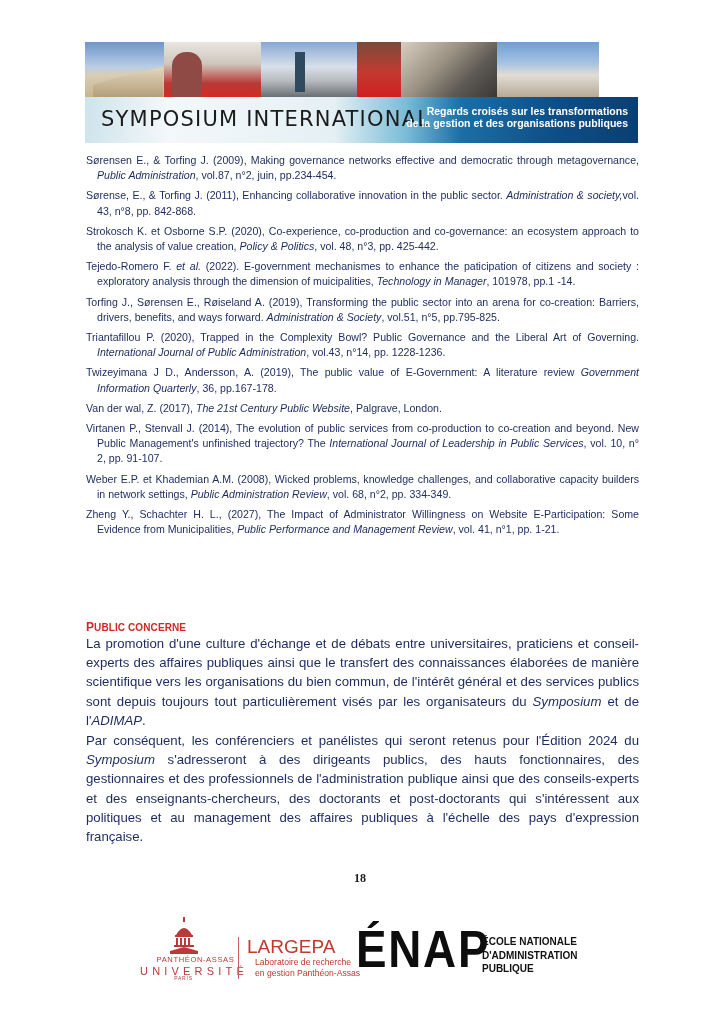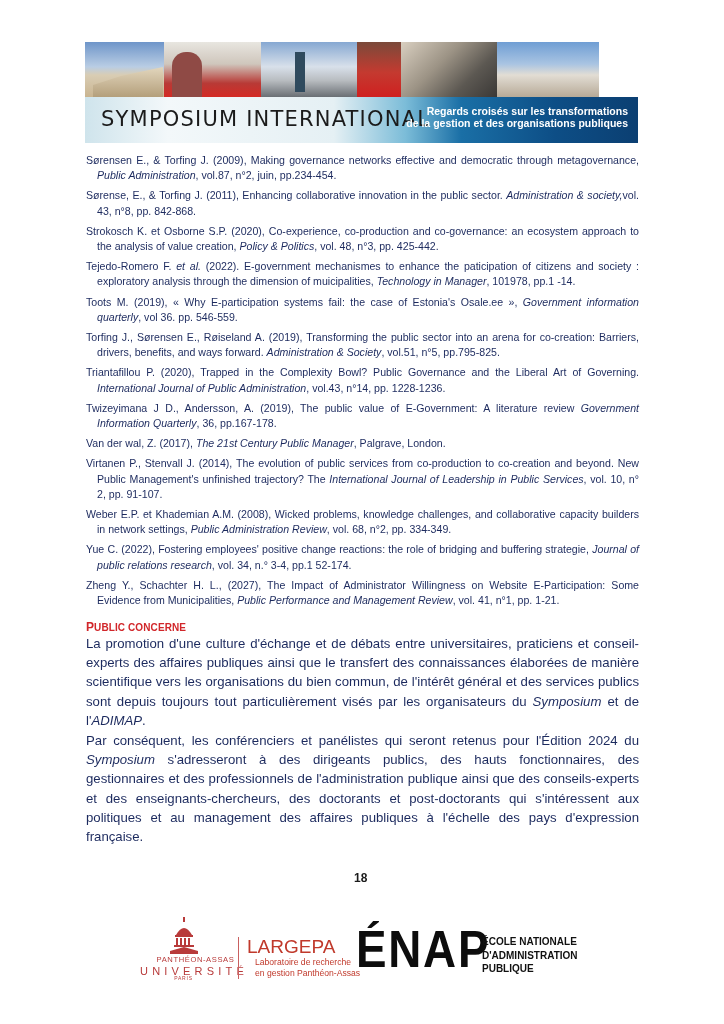--- a/index.html
+++ b/index.html
@@ -37,21 +37,21 @@
   .section-title { position: absolute; left: 86px; top: 620px; font-family: "Liberation Sans", sans-serif;
                    font-size: 10px; font-weight: bold; color: #d1262a; letter-spacing: 0.1px; }
   .section-title .cap { font-size: 12px; }
   .body-text { position: absolute; left: 86px; top: 634px; width: 553px;
                font-family: "Liberation Sans", sans-serif; font-size: 13.2px; line-height: 19.2px;
                color: #1c2a5e; text-align: justify; }
   .body-text p { margin: 0 0 1px 0; }
   .body-text i { font-style: italic; }
 
   
-  .page-number { position: absolute; left: 354px; top: 871px; font-family: Liberation Sans, sans-serif;
+  .page-number { position: absolute; left: 354px; top: 871px; font-family: Liberation Serif, serif;
                  font-size: 12px; font-weight: bold; color: #1b1b1b; }
   .logos { position: absolute; left: 140px; top: 915px; width: 460px; height: 70px; }
   .pa-logo { position: absolute; left: 0; top: 0; width: 87px; height: 70px; text-align: center; color: #b83a3a; }
   .pa-dome { position: absolute; left: 28px; top: 2px; width: 32px; height: 38px; }
   .pa-name { position: absolute; left: 0; top: 40px; width: 87px; font-family: "Liberation Sans", sans-serif;
              font-size: 7.6px; letter-spacing: 0.6px; color: #b83a3a; white-space: nowrap; margin-left: 12px; }
   .pa-univ { position: absolute; left: 0; top: 50px; width: 87px; font-family: "Liberation Sans", sans-serif;
              font-size: 11px; letter-spacing: 4.2px; color: #b83a3a; white-space: nowrap; }
   .pa-paris { position: absolute; left: 0; top: 60px; width: 87px; font-family: "Liberation Sans", sans-serif;
               font-size: 5px; letter-spacing: 0.8px; color: #b83a3a; }
@@ -83,28 +83,26 @@
       <div>de la gestion et des organisations publiques</div>
     </div>
   </div>
 </div>
 
 <div class="refs">
   <p class="ref"><span>Sørensen E., &amp; Torfing J. (2009), Making governance networks effective and democratic through metagovernance, </span><i>Public Administration</i><span>, vol.87, n°2, juin, pp.234-454.</span></p>
   <p class="ref"><span>Sørense, E., &amp; Torfing J. (2011), Enhancing collaborative innovation in the public sector. </span><i>Administration &amp; society,</i><span>vol. 43, n°8, pp. 842-868.</span></p>
   <p class="ref"><span>Strokosch K. et Osborne S.P. (2020), Co-experience, co-production and co-governance: an ecosystem approach to the analysis of value creation, </span><i>Policy &amp; Politics</i><span>, vol. 48, n°3, pp. 425-442.</span></p>
   <p class="ref"><span>Tejedo-Romero F. </span><i>et al.</i><span> (2022). E-government mechanismes to enhance the paticipation of citizens and society : exploratory analysis through the dimension of muicipalities, </span><i>Technology in Manager</i><span>, 101978, pp.1 -14.</span></p>
-  <p class="ref"><span>Toots M. (2019), « Why E-participation systems fail: the case of Estonia's Osale.ee », </span><i>Government information quarterly</i><span>, vol 36. pp. 546-559.</span></p>
   <p class="ref"><span>Torfing J., Sørensen E., Røiseland A. (2019), Transforming the public sector into an arena for co-creation: Barriers, drivers, benefits, and ways forward. </span><i>Administration &amp; Society</i><span>, vol.51, n°5, pp.795-825.</span></p>
   <p class="ref"><span>Triantafillou P. (2020), Trapped in the Complexity Bowl? Public Governance and the Liberal Art of Governing. </span><i>International Journal of Public Administration</i><span>, vol.43, n°14, pp. 1228-1236.</span></p>
   <p class="ref"><span>Twizeyimana J D., Andersson, A. (2019), The public value of E-Government: A literature review </span><i>Government Information Quarterly</i><span>, 36, pp.167-178.</span></p>
-  <p class="ref"><span>Van der wal, Z. (2017), </span><i>The 21st Century Public Manager</i><span>, Palgrave, London.</span></p>
+  <p class="ref"><span>Van der wal, Z. (2017), </span><i>The 21st Century Public Website</i><span>, Palgrave, London.</span></p>
   <p class="ref"><span>Virtanen P., Stenvall J. (2014), The evolution of public services from co-production to co-creation and beyond. New Public Management's unfinished trajectory? The </span><i>International Journal of Leadership in Public Services</i><span>, vol. 10, n° 2, pp. 91-107.</span></p>
   <p class="ref"><span>Weber E.P. et Khademian A.M. (2008), Wicked problems, knowledge challenges, and collaborative capacity builders in network settings, </span><i>Public Administration Review</i><span>, vol. 68, n°2, pp. 334-349.</span></p>
-  <p class="ref"><span>Yue C. (2022), Fostering employees' positive change reactions: the role of bridging and buffering strategie, </span><i>Journal of public relations research</i><span>, vol. 34, n.° 3-4, pp.1 52-174.</span></p>
   <p class="ref"><span>Zheng Y., Schachter H. L., (2027), The Impact of Administrator Willingness on Website E-Participation: Some Evidence from Municipalities, </span><i>Public Performance and Management Review</i><span>, vol. 41, n°1, pp. 1-21.</span></p>
 </div>
 
 <div class="section-title"><span class="cap">P</span><span>UBLIC CONCERNE</span></div>
 <div class="body-text">
   <p><span>La promotion d'une culture d'échange et de débats entre universitaires, praticiens et conseil-experts des affaires publiques ainsi que le transfert des connaissances élaborées de manière scientifique vers les organisations du bien commun, de l'intérêt général et des services publics sont depuis toujours tout particulièrement visés par les organisateurs du </span><i>Symposium</i><span> et de l'</span><i>ADIMAP</i><span>.</span></p>
   <p><span>Par conséquent, les conférenciers et panélistes qui seront retenus pour l'Édition 2024 du </span><i>Symposium</i><span> s'adresseront à des dirigeants publics, des hauts fonctionnaires, des gestionnaires et des professionnels de l'administration publique ainsi que des conseils-experts et des enseignants-chercheurs, des doctorants et post-doctorants qui s'intéressent aux politiques et au management des affaires publiques à l'échelle des pays d'expression française.</span></p>
 </div>
 
 <div class="page-number">18</div>

